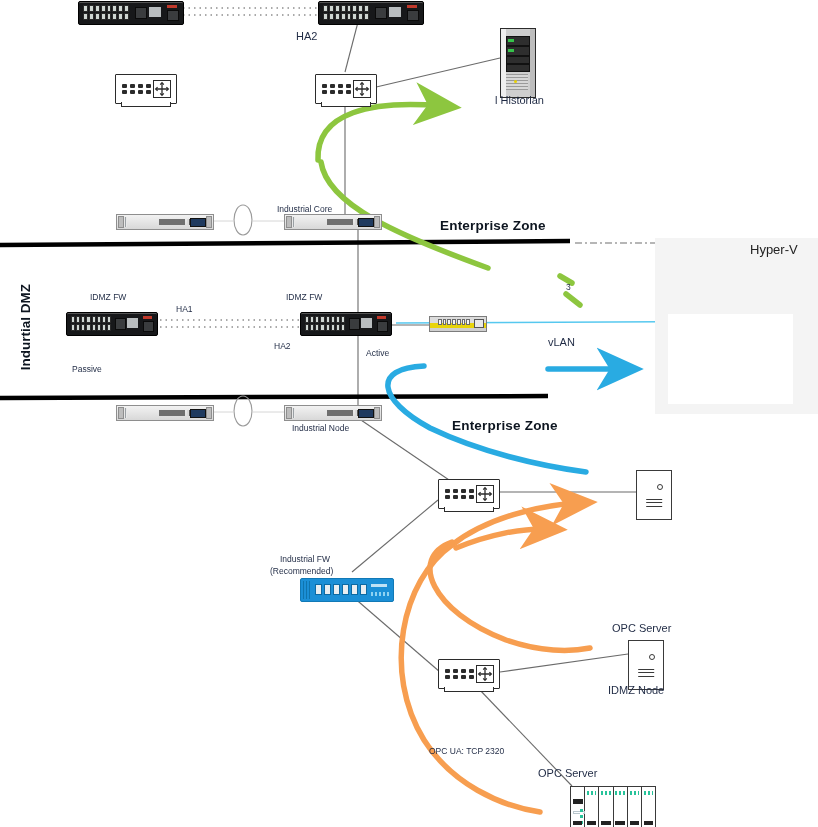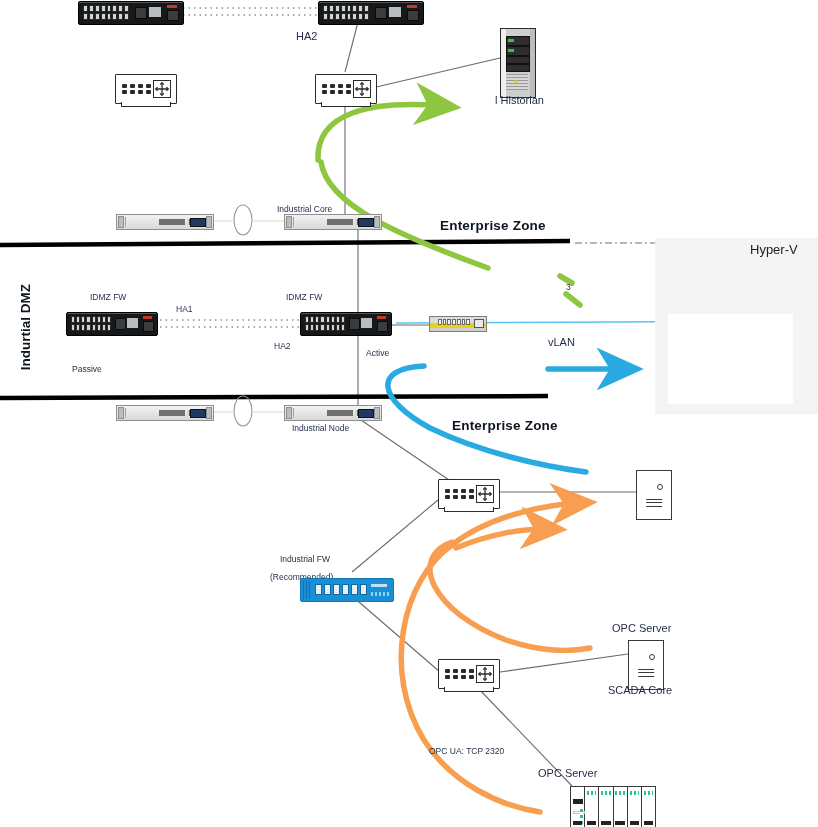--- a/index.html
+++ b/index.html
@@ -422,21 +422,21 @@
     </div>
   </div>
   <div class="sw-base" style="left:444px;top:507px;width:48px;height:4px;"></div>
 
   <div class="dev pcbox" style="left:636px;top:470px;width:34px;height:48px;">
     <div class="dot"></div>
     <div class="lines"></div>
   </div>
 
   <div class="lbl lbl-sm" style="left:280px;top:554px;">Industrial FW</div>
-  <div class="lbl lbl-sm" style="left:270px;top:566px;margin-top:6px;">(Recommended)</div>
+  <div class="lbl lbl-sm" style="left:270px;top:566px;">(Recommended)</div>
 
   <div class="dev fw-blue" style="left:300px;top:578px;width:92px;height:22px;">
     <div class="lgrill"></div>
     <div class="pbank" style="left:14px;top:5px;width:52px;height:11px;">
       <i class="p"></i>
         <i class="p"></i>
         <i class="p"></i>
       <i class="p"></i>
         <i class="p"></i>
         <i class="p"></i>
@@ -464,21 +464,21 @@
       </svg>
     </div>
   </div>
   <div class="sw-base" style="left:444px;top:687px;width:48px;height:4px;"></div>
 
   <div class="lbl lbl-md" style="left:612px;top:622px;">OPC Server</div>
   <div class="dev pcbox" style="left:628px;top:640px;width:34px;height:48px;">
     <div class="dot"></div>
     <div class="lines"></div>
   </div>
-  <div class="lbl lbl-md" style="left:608px;top:684px;">SCADA Core</div>
+  <div class="lbl lbl-md" style="left:608px;top:684px;">IDMZ Node</div>
 
   <div class="lbl lbl-sm" style="left:429px;top:746px;">OPC UA: TCP 2320</div>
   <div class="lbl lbl-md" style="left:538px;top:767px;">OPC Server</div>
 
   <div class="dev plc" style="left:570px;top:786px;width:84px;height:41px;">
     <div class="slot cpu">
       <div class="tbar"></div>
         <div class="panel"></div>
         <div class="sled"></div>
         <div class="bbar"></div>

